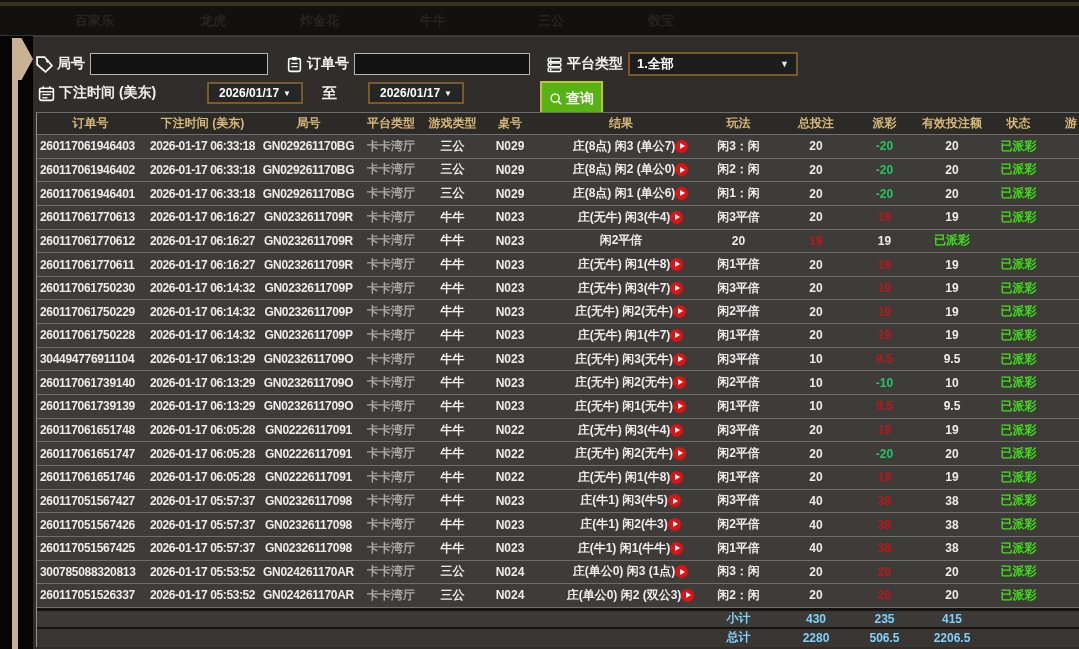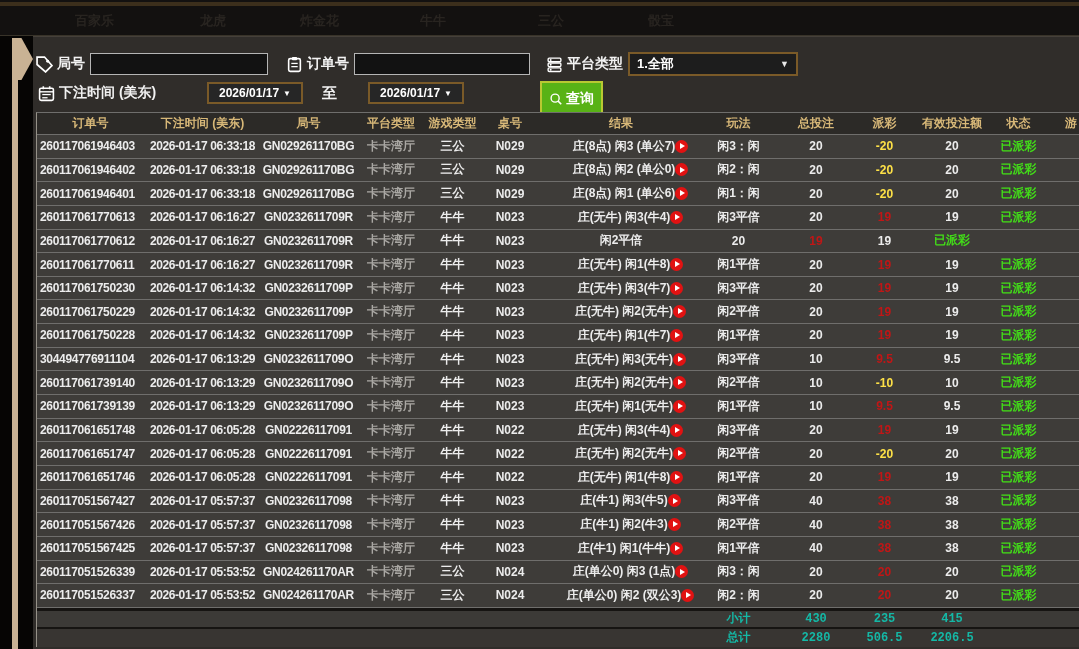--- a/index.html
+++ b/index.html
@@ -42,29 +42,29 @@
   .thead { height:22px; background:#2c2a27; border-bottom:1px solid #6f6e6c; }
   .thead .cell { color:#d8b878; font-size:12px; font-weight:bold; }
   .cell { display:flex; align-items:center; justify-content:center; white-space:nowrap; overflow:hidden;
           color:#ececec; font-size:12px; font-weight:bold; }
   .trow { height:23.65px; background:#3e3c39; border-bottom:1px solid #6f6e6c; }
   .c-order { justify-content:flex-start; padding-left:3px; letter-spacing:-0.3px; }
   .c-time  { letter-spacing:-0.4px; }
   .c-round { letter-spacing:-0.3px; }
   .c-dim { color:#a9a7a3; }
   .c-status { color:#42dd18; }
-  .c-neg { color:#fde047; }
+  .c-neg { color:#22c55e; }
   .c-pos { color:#c01616; }
   .c-result .txt { flex:1; text-align:center;margin-left:40px; }
   .play-btn { width:13px; height:13px; border-radius:50%; background:#e11212; margin-right:21px; position:relative; cursor:pointer; flex:0 0 13px; }
   .play-btn::after { content:""; position:absolute; left:5px; top:3.2px; border-left:5px solid #fff;
                      border-top:3.4px solid transparent; border-bottom:3.4px solid transparent; }
   .sum-row { height:19px; background:#3c3a37; border-top:3px solid #161412; }
   .sum-row.total { height:20px; background:#383532; border-top:2px solid #161412; }
-  .c-sum { color:#14b8a6;font-family:Liberation Mono, monospace; }
+  .c-sum { color:#7dd3fc; }
 </style>
 </head>
 <body>
 
 <div class="screen">
 
   <div class="topbar">
     <div class="topline"></div>
     <div id="nav">
         <span class="nav-item" style="left: 75px;">百家乐</span>
@@ -490,21 +490,21 @@
             <span class="play-btn"></span>
           </div>
           <div class="cell">闲1平倍</div>
           <div class="cell">40</div>
           <div class="cell c-pos">38</div>
           <div class="cell">38</div>
           <div class="cell c-status">已派彩</div>
           <div class="cell"></div>
         </div>
         <div class="grid trow">
-          <div class="cell c-order">260117051526339</div>
+          <div class="cell c-order">300785088320813</div>
           <div class="cell c-time">2026-01-17 05:53:52</div>
           <div class="cell c-round">GN024261170AR</div>
           <div class="cell c-dim">卡卡湾厅</div>
           <div class="cell">三公</div>
           <div class="cell">N024</div>
           <div class="cell c-result">
             <span class="txt">庄(单公0) 闲3 (1点)</span>
             <span class="play-btn"></span>
           </div>
           <div class="cell">闲3：闲</div>

